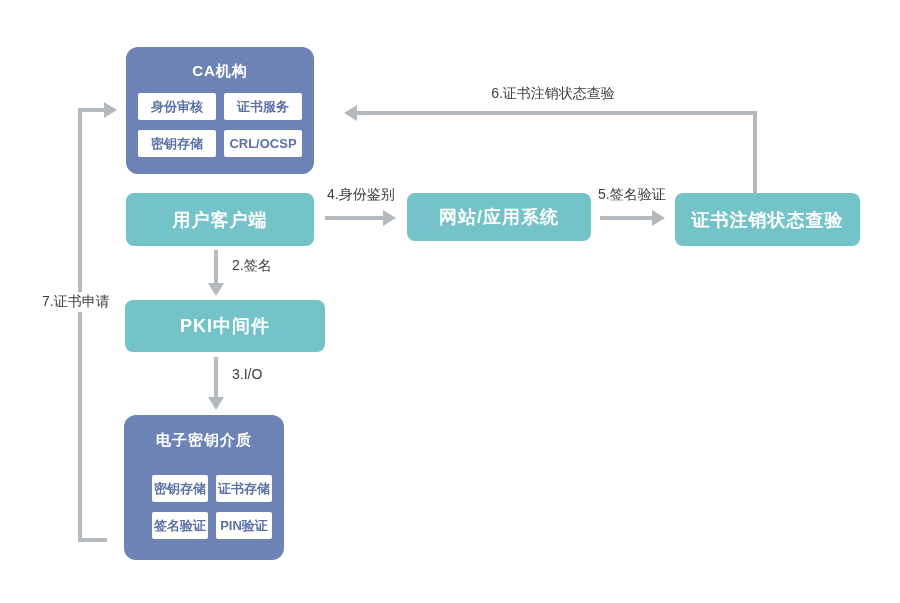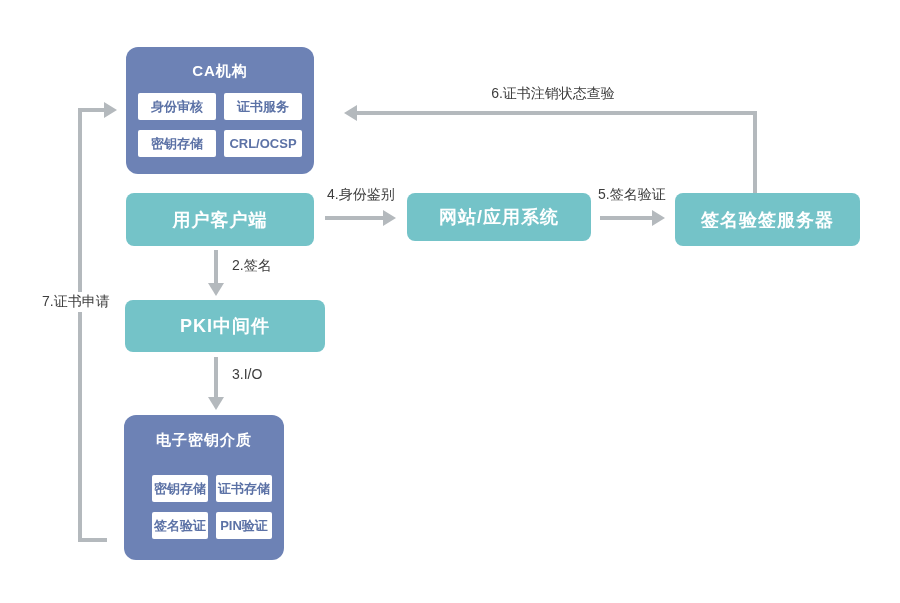--- a/index.html
+++ b/index.html
@@ -93,21 +93,21 @@
 
 <div class="node secondary" style="left:126px; top:193px; width:188px; height:53px;">
   <span>用户客户端</span>
 </div>
 
 <div class="node secondary" style="left:407px; top:193px; width:184px; height:48px;">
   <span>网站/应用系统</span>
 </div>
 
 <div class="node secondary" style="left:675px; top:193px; width:185px; height:53px;">
-  <span>签名验签服务器</span>
+  <span>证书注销状态查验</span>
 </div>
 
 <div class="node secondary" style="left:125px; top:300px; width:200px; height:52px;">
   <span>PKI中间件</span>
 </div>
 
 <div class="node primary" style="left:124px; top:415px; width:160px; height:145px; padding-top:15px;">
   <div class="box-title">电子密钥介质</div>
   <div class="sub-grid" style="margin-top:25px;padding-left:28px;">
     <div class="sub-box">密钥存储</div>

